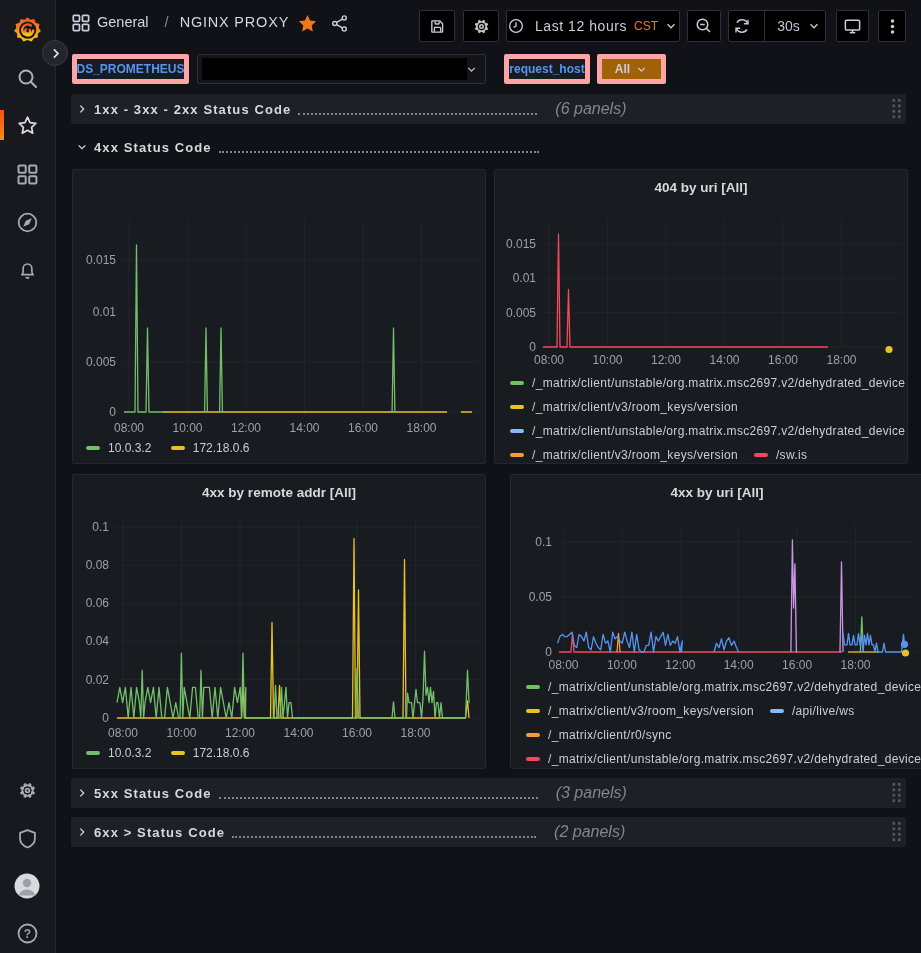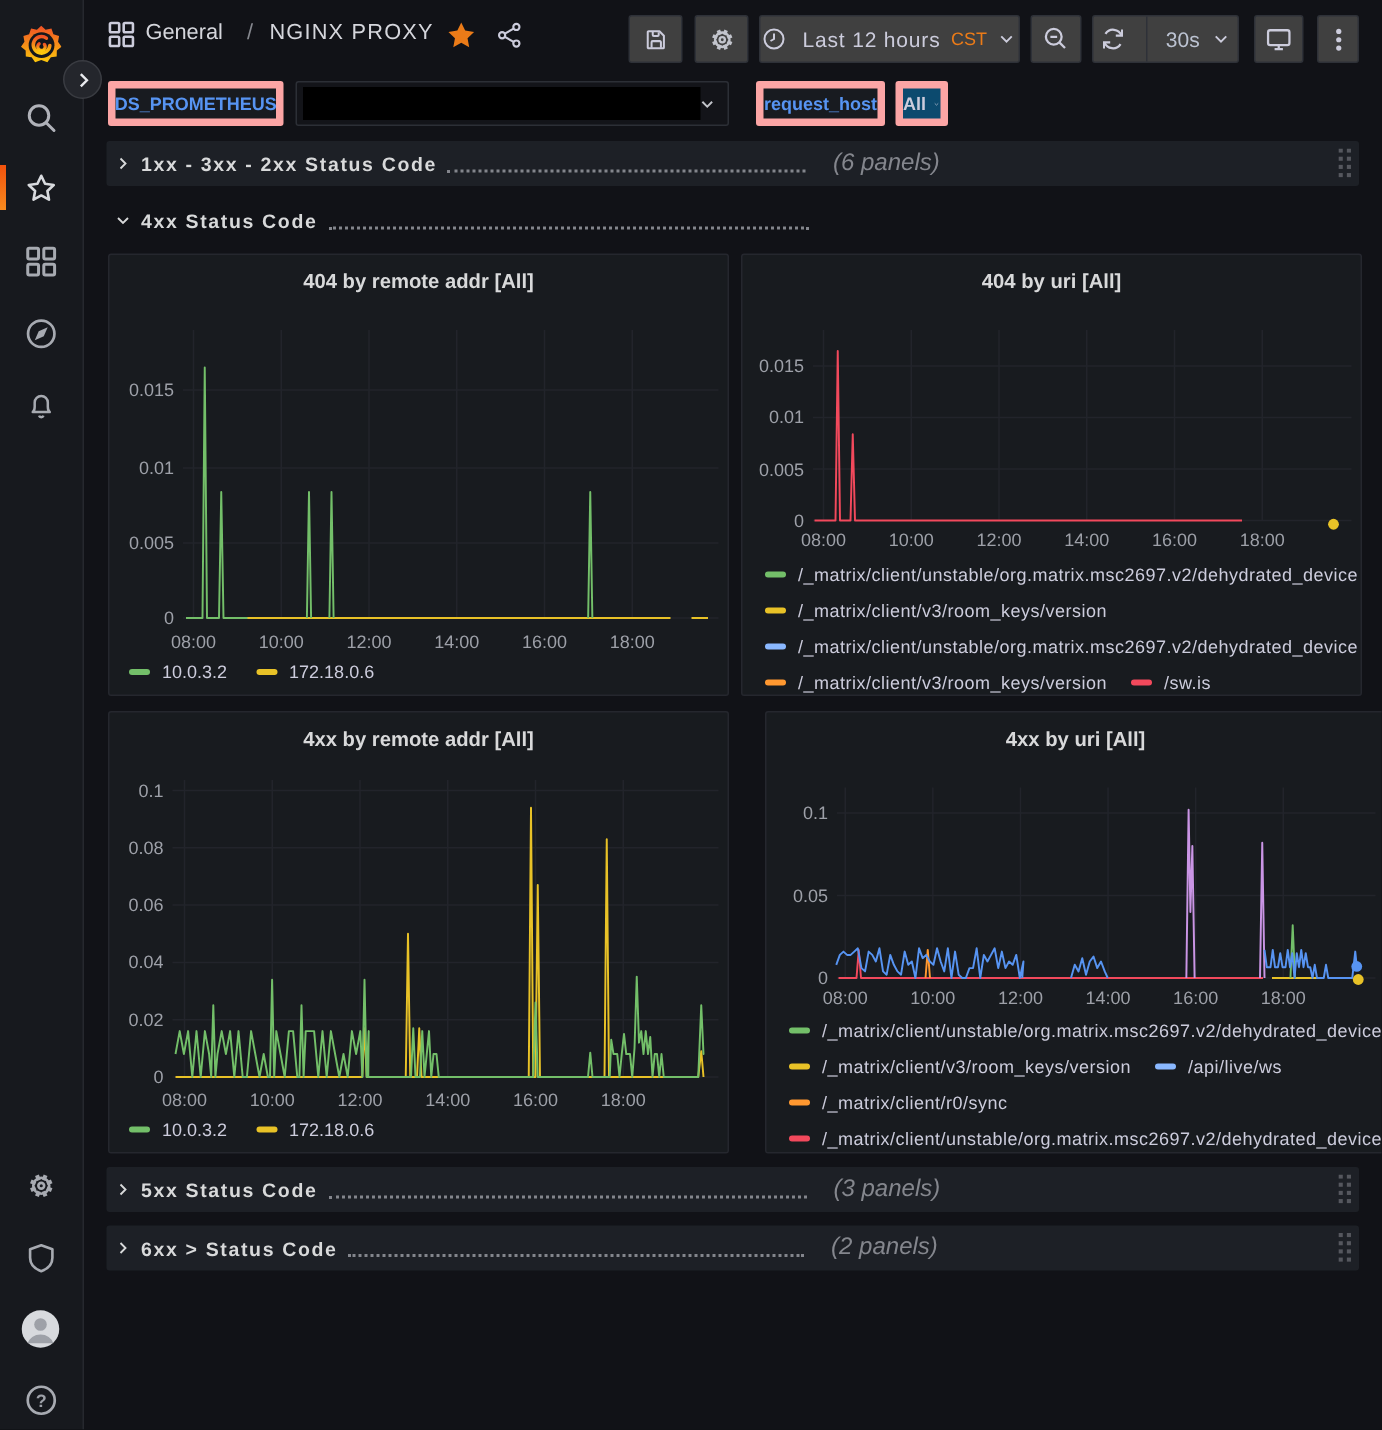--- a/index.html
+++ b/index.html
@@ -5,21 +5,21 @@
 *{margin:0;padding:0;box-sizing:border-box}
 html,body{width:921px;height:953px;overflow:hidden}
 body{background:#111217;font-family:"Liberation Sans",sans-serif;color:#ccccdc;position:relative}
 
 #sidebar{position:absolute;left:0;top:0;width:56px;height:953px;background:#17191e;border-right:1px solid #26282e}
 .sicon{position:absolute;left:17px}
 #navexpand{position:absolute;left:42px;top:40px;width:26px;height:26px;border-radius:50%;background:#24262c;border:1px solid #3a3c42;z-index:5;color:#e6e7ea;text-align:center;line-height:23px;font-size:14px;font-weight:bold}
 #activebar{position:absolute;left:0;top:110px;width:4px;height:30px;background:linear-gradient(#f2520d,#f78a1e)}
 
 #breadcrumb{position:absolute;left:72px;top:14px;font-size:14.5px;color:#d5d6dc;display:flex;}
-.topbtn{position:absolute;top:10px;height:32px;background:#404040;border:1px solid #2e3138;border-radius:2px;display:flex;align-items:center;justify-content:center;color:#ccccdc}
+.topbtn{position:absolute;top:10px;height:32px;background:#000000;border:1px solid #2e3138;border-radius:2px;display:flex;align-items:center;justify-content:center;color:#ccccdc}
 
 .varlabel{position:absolute;top:54px;height:30px;background:#181b20;border:5px solid #fca5a5;border-radius:2px;display:flex;align-items:center;justify-content:center;font-size:12px;font-weight:bold;color:#5794f2}
 #varblack{position:absolute;top:54px;left:197px;width:289px;height:30px;background:#131419;border:1px solid #2c2f36;border-radius:2px}
 
 .rowhdr{position:absolute;left:71px;width:835px;height:30px;background:#1d2026;border-radius:2px;display:flex;align-items:center;font-size:13px;font-weight:bold;color:#d8d9da}
 .rtitle{letter-spacing:1.1px}
 .dots{border-bottom:2px dotted #83858c;height:12px;margin-left:7px}
 .pcount{font-style:italic;font-weight:normal;font-size:16px;color:#84868d;margin-left:18px}
 .draghandle{position:absolute;right:4px;top:5px;width:10px;height:20px}
 .rowopen{position:absolute;left:71px;width:835px;height:30px;display:flex;align-items:center;font-size:13px;font-weight:bold;color:#d8d9da}
@@ -194,21 +194,21 @@
 </div>
 
 <div class="varlabel" style="left:72px;width:117px">DS_PROMETHEUS</div>
 <div id="varblack">
   <div style="position:absolute;left:4px;top:3px;width:265px;height:22px;background:#000"></div>
   <svg width="13" height="13" viewBox="0 0 24 24" fill="none" stroke="#c0c2c8" stroke-width="2.4" style="position:absolute;right:7px;top:8px">
       <path d="M6 9 L12 15 L18 9"></path>
     </svg>
 </div>
 <div class="varlabel" style="left:504px;width:86px;background:#181b20">request_host</div>
-<div class="varlabel" style="left:597px;width:35px;background:#0c4a6e;color:#ccccdc">All
+<div class="varlabel" style="left:597px;width:69px;background:#a16207;color:#ccccdc">All
   <svg width="13" height="13" viewBox="0 0 24 24" fill="none" stroke="#ccccdc" stroke-width="2.2" style="margin-left:5px">
       <path d="M6 9 L12 15 L18 9"></path>
     </svg>
 </div>
 
 <div class="rowhdr" style="top:94px">
   <svg width="10" height="10" viewBox="0 0 24 24" fill="none" stroke="#d8d9da" stroke-width="3" style="margin:0 7px 0 6px">
       <path d="M8 4 L16 12 L8 20"></path>
     </svg>
     <span class="rtitle">1xx - 3xx - 2xx Status Code</span>
@@ -263,21 +263,20 @@
       <rect x="0" y="6" width="3" height="3"></rect>
       <rect x="6" y="6" width="3" height="3"></rect>
       <rect x="0" y="12" width="3" height="3"></rect>
       <rect x="6" y="12" width="3" height="3"></rect>
       <rect x="0" y="18" width="3" height="3"></rect>
       <rect x="6" y="18" width="3" height="3"></rect>
     </svg>
 </div>
 
 <div class="panel" id="p1" style="left:72px;top:169px">
-  <div class="ptitle">404 by remote addr [All]</div>
   <svg width="414" height="295" viewBox="0 0 414 295" style="position:absolute;left:0;top:0">
       <line x1="56" y1="50" x2="56" y2="242" stroke="#22242b" stroke-width="1"></line>
       <line x1="114.5" y1="50" x2="114.5" y2="242" stroke="#22242b" stroke-width="1"></line>
       <line x1="173" y1="50" x2="173" y2="242" stroke="#22242b" stroke-width="1"></line>
       <line x1="231.5" y1="50" x2="231.5" y2="242" stroke="#22242b" stroke-width="1"></line>
       <line x1="290" y1="50" x2="290" y2="242" stroke="#22242b" stroke-width="1"></line>
       <line x1="348.5" y1="50" x2="348.5" y2="242" stroke="#22242b" stroke-width="1"></line>
       <line x1="49" y1="90" x2="406" y2="90" stroke="#22242b" stroke-width="1"></line>
       <line x1="49" y1="142" x2="406" y2="142" stroke="#22242b" stroke-width="1"></line>
       <line x1="49" y1="192" x2="406" y2="192" stroke="#22242b" stroke-width="1"></line>

